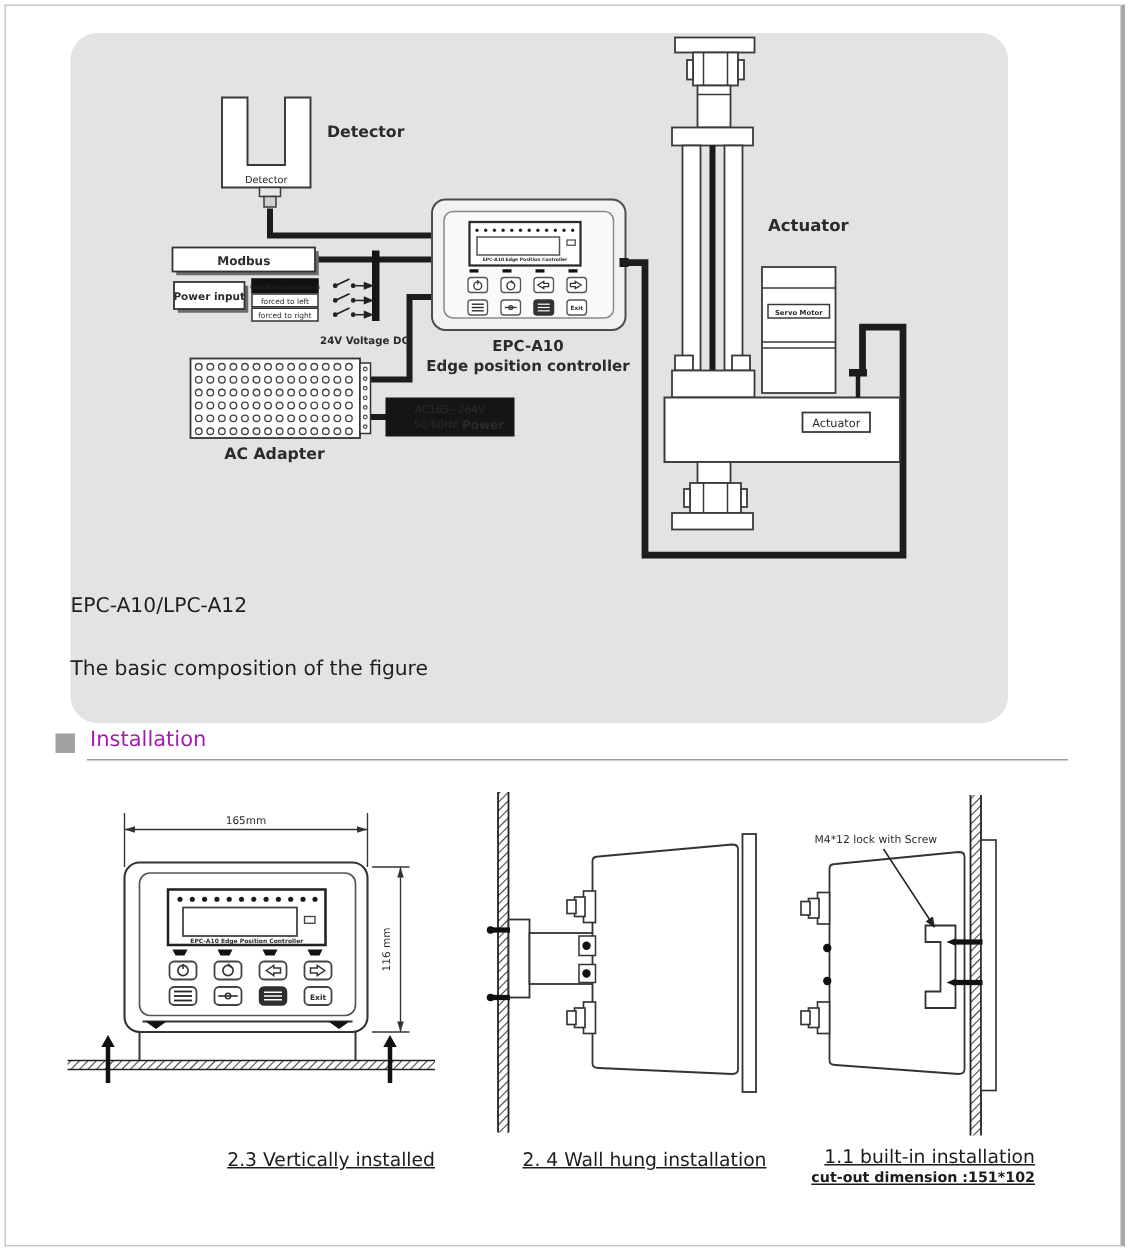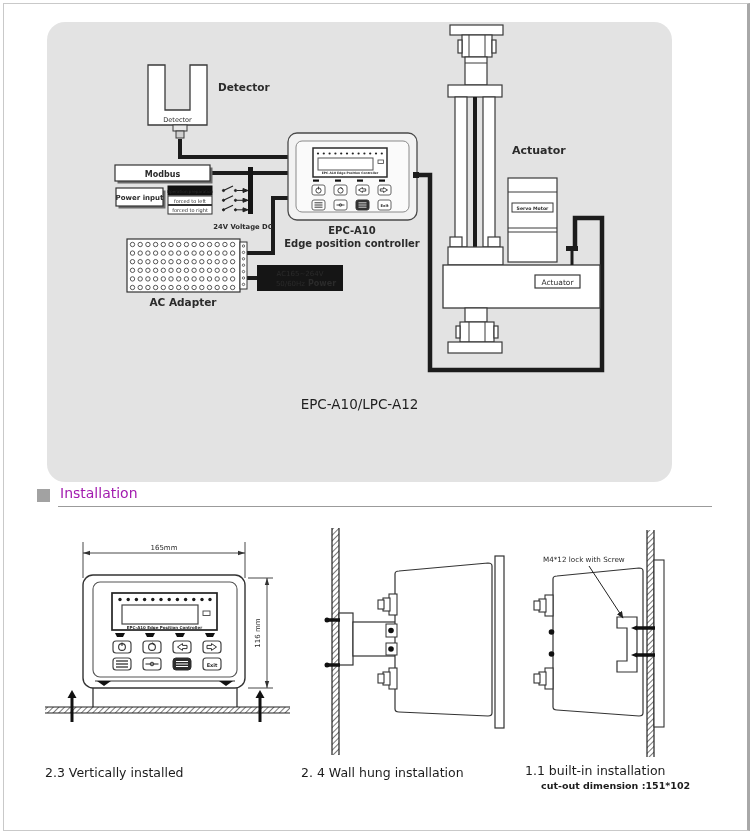--- a/index.html
+++ b/index.html
@@ -5,22 +5,22 @@
   html,body{margin:0;padding:0;}
   body{
     width:754px;height:833px;position:relative;background:#ffffff;
     font-family:"DejaVu Sans","Liberation Sans",sans-serif;overflow:hidden;
   }
   .abs{position:absolute;}
   #page-frame{left:3px;top:3px;width:743px;height:826px;border:1px solid #c9c9c9;border-right:3px solid #a8a8a8;}
   #gray-panel{left:47px;top:22px;width:625px;height:460px;background:#e3e3e3;border-radius:18px;}
   svg{position:absolute;overflow:visible;}
   svg text{font-family:"DejaVu Sans","Liberation Sans",sans-serif;fill:#2b2b2b;}
-  .fig-caption{position:absolute;text-align:left;color:#1c1c1c;font-size:12.5px;}
-  #composition-caption{left:47px;top:396px;width:625px;display:flex;justify-content:center;gap:26px;font-size:13.5px;color:#1f1f1f;}
+  .fig-caption{position:absolute;text-align:right;color:#1c1c1c;font-size:12.5px;text-decoration:underline;}
+  #composition-caption{left:47px;top:396px;width:625px;display:flex;justify-content:center;gap:26px;font-size:13.5px;color:#1f1f1f;flex-direction:column;}
   #install-square{left:37px;top:489px;width:13px;height:13px;background:#a2a2a2;}
   #install-title{left:60px;top:485px;font-size:14px;color:#a21caf;}
   #install-rule{left:58px;top:506px;width:654px;height:1px;background:#9b9b9b;}
   #builtin-sub{font-size:9.5px;font-weight:bold;}
 </style>
 </head>
 <body>
 
 <svg width="0" height="0">
   <defs>
@@ -319,20 +319,21 @@
       <line x1="438" y1="300" x2="438" y2="320" stroke-width="1"></line>
     <rect x="401" y="320" width="54" height="11"></rect>
   </g>
   <text x="485.5" y="188" text-anchor="middle" font-size="4.6" font-weight="bold" fill="#111">Servo Motor</text>
   <text x="510.5" y="262.5" text-anchor="middle" font-size="7.5" fill="#222">Actuator</text>
   <text x="465" y="132" font-size="11" font-weight="600" fill="#2b2b2b">Actuator</text>
 </svg>
 
 <div class="abs" id="composition-caption">
   <span>EPC-A10/LPC-A12</span>
+  <span>The basic composition of the figure</span>
 </div>
 
 <div class="abs" id="install-square"></div>
 <div class="abs" id="install-title">Installation</div>
 <div class="abs" id="install-rule"></div>
 
 <svg class="abs" style="left:45px;top:528px;" width="245" height="232" viewBox="0 0 245 232">
   <g stroke="#333" stroke-width="0.9" fill="#333">
     <line x1="38" y1="14" x2="38" y2="50"></line>
       <line x1="200" y1="14" x2="200" y2="50"></line>
@@ -493,13 +494,13 @@
     <line x1="112" y1="131" x2="130" y2="131" stroke="#111" stroke-width="3.5"></line>
     <polygon points="106,131 112,128.5 112,133.5"></polygon>
   </g>
   <text x="18" y="38" font-size="7.2" fill="#222">M4*12  lock with Screw</text>
   <line x1="64" y1="42" x2="98" y2="94" stroke="#222" stroke-width="1" marker-end="url(#arrowhead)"></line>
 </svg>
 
 <div class="abs fig-caption" style="left:45px;top:765px;width:245px;">2.3 Vertically installed</div>
 <div class="abs fig-caption" style="left:301px;top:765px;width:210px;">2. 4  Wall hung installation</div>
 <div class="abs fig-caption" style="left:525px;top:763px;width:165px;">1.1 built-in installation</div>
-<div class="abs fig-caption" id="builtin-sub" style="left:525px;top:780px;width:165px;margin-left:16px;">cut-out dimension :151*102</div>
+<div class="abs fig-caption" id="builtin-sub" style="left:525px;top:780px;width:165px;">cut-out dimension :151*102</div>
 
 </body></html>

